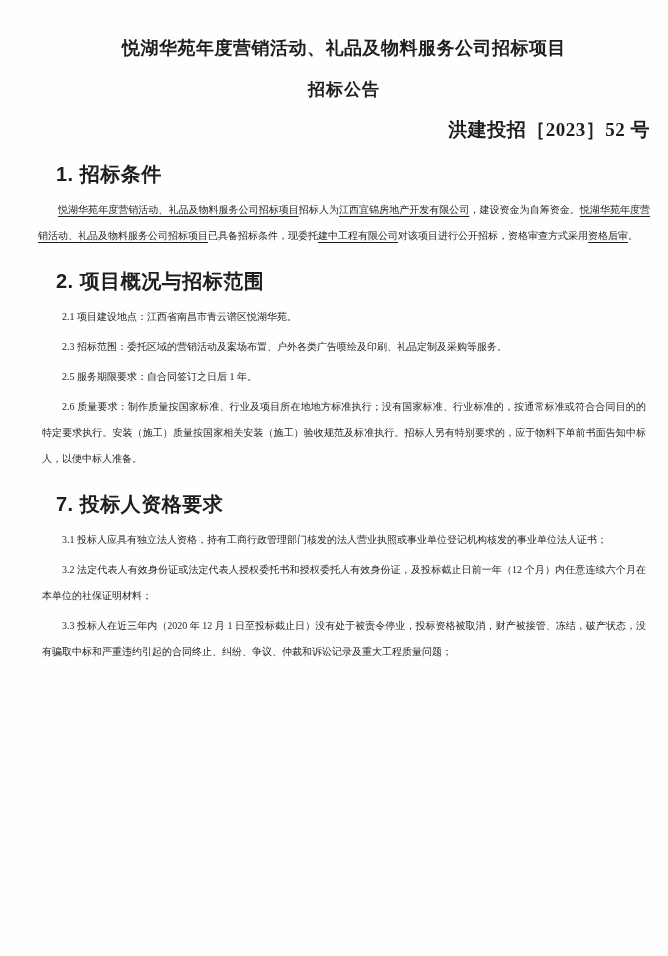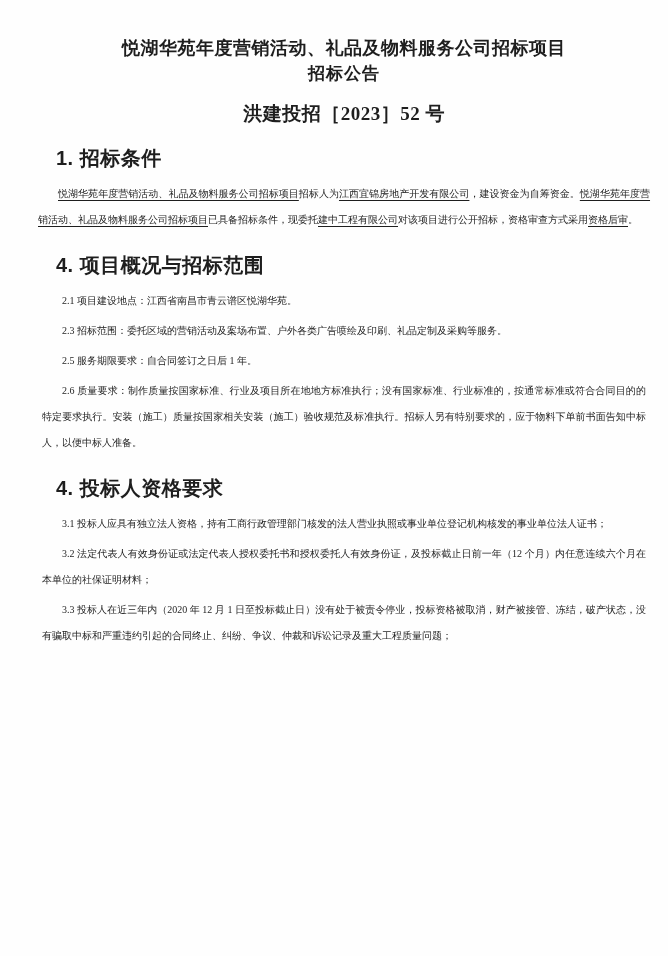--- a/index.html
+++ b/index.html
@@ -21,35 +21,35 @@
   .title {
     margin: 0;
     font-family: "Liberation Sans", sans-serif;
     font-weight: 700;
     font-size: 18px;
     line-height: 24px;
     text-align: center;
     letter-spacing: 0.5px;
   }
   .subtitle {
-    margin: 2px 0 0 0;
+    margin: 18px 0 0 0;
     font-family: "Liberation Sans", sans-serif;
     font-weight: 700;
     font-size: 17px;
     line-height: 23px;
     text-align: center;
     letter-spacing: 1px;
   }
   .docnum {
     margin: 16px 0 0 0;
     font-family: "Liberation Serif", serif;
     font-weight: 700;
     font-size: 19px;
     line-height: 25px;
-    text-align: center;
+    text-align: right;
     letter-spacing: 0.5px;
   }
   .sec-heading {
     margin: 22px 0 12px 18px;
     font-family: "Liberation Sans", sans-serif;
     font-weight: 700;
     font-size: 20px;
     line-height: 21px;
     letter-spacing: 0.5px;
   }
@@ -75,30 +75,30 @@
   <h1 class="title">悦湖华苑年度营销活动、礼品及物料服务公司招标项目</h1>
 
   <h2 class="subtitle">招标公告</h2>
 
   <h2 class="docnum">洪建投招［2023］52 号</h2>
 
   <h3 class="sec-heading">1. 招标条件</h3>
 
   <p class="body-para"><span class="u">悦湖华苑年度营销活动、礼品及物料服务公司招标项目</span><span>招标人为</span><span class="u">江西宜锦房地产开发有限公司</span><span>，建设资金为自筹资金。</span><span class="u">悦湖华苑年度营销活动、礼品及物料服务公司招标项目</span><span>已具备招标条件，现委托</span><span class="u">建中工程有限公司</span><span>对该项目进行公开招标，资格审查方式采用</span><span class="u">资格后审</span><span>。</span></p>
 
-  <h3 class="sec-heading">4. 项目概况与招标范围</h3>
+  <h3 class="sec-heading">2. 项目概况与招标范围</h3>
 
   <div class="clauses">
       <p class="body-para">2.1 项目建设地点：江西省南昌市青云谱区悦湖华苑。</p>
       <p class="body-para">2.3 招标范围：委托区域的营销活动及案场布置、户外各类广告喷绘及印刷、礼品定制及采购等服务。</p>
       <p class="body-para">2.5 服务期限要求：自合同签订之日后 1 年。</p>
       <p class="body-para">2.6 质量要求：制作质量按国家标准、行业及项目所在地地方标准执行；没有国家标准、行业标准的，按通常标准或符合合同目的的特定要求执行。安装（施工）质量按国家相关安装（施工）验收规范及标准执行。招标人另有特别要求的，应于物料下单前书面告知中标人，以便中标人准备。</p>
     </div>
 
-  <h3 class="sec-heading">4. 投标人资格要求</h3>
+  <h3 class="sec-heading">7. 投标人资格要求</h3>
 
   <div class="clauses">
       <p class="body-para">3.1 投标人应具有独立法人资格，持有工商行政管理部门核发的法人营业执照或事业单位登记机构核发的事业单位法人证书；</p>
       <p class="body-para">3.2 法定代表人有效身份证或法定代表人授权委托书和授权委托人有效身份证，及投标截止日前一年（12 个月）内任意连续六个月在本单位的社保证明材料；</p>
       <p class="body-para">3.3 投标人在近三年内（2020 年 12 月 1 日至投标截止日）没有处于被责令停业，投标资格被取消，财产被接管、冻结，破产状态，没有骗取中标和严重违约引起的合同终止、纠纷、争议、仲裁和诉讼记录及重大工程质量问题；</p>
     </div>
 
 </div>
 
 </body></html>

